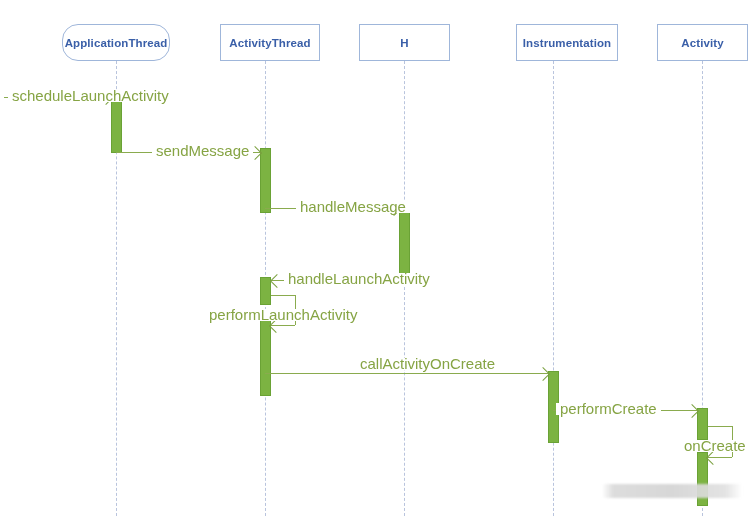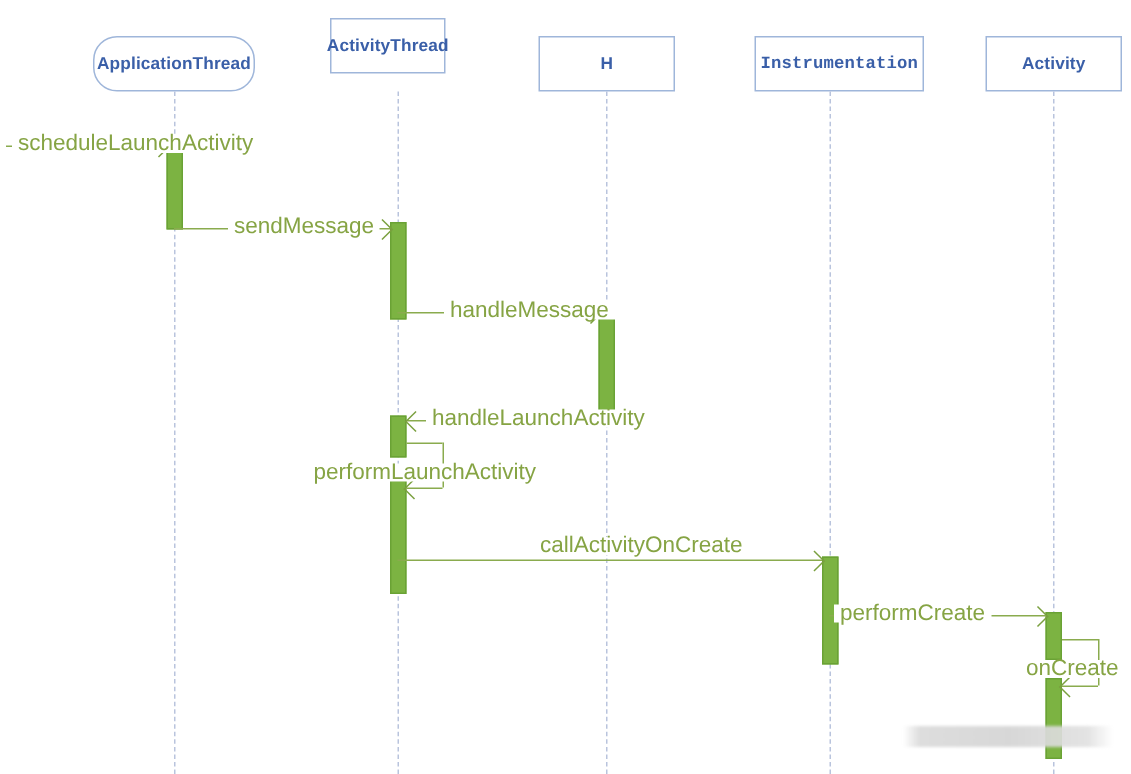--- a/index.html
+++ b/index.html
@@ -83,27 +83,27 @@
   }
 </style>
 </head>
 <body>
 
 <div id="canvas">
 
   <div class="participant" style="left:62px;top:24px;width:108px;height:37px;border-radius:16px;">
     <span>ApplicationThread</span>
   </div>
-  <div class="participant" style="left:220px;top:12px;width:77px;height:37px;">
+  <div class="participant" style="left:220px;top:24px;width:100px;height:37px;">
     <span>ActivityThread</span>
   </div>
   <div class="participant" style="left:359px;top:24px;width:91px;height:37px;">
     <span>H</span>
   </div>
-  <div class="participant" style="left:503px;top:24px;width:113px;height:37px;font-family:Liberation Mono, monospace;">
+  <div class="participant" style="left:516px;top:24px;width:102px;height:37px;">
     <span>Instrumentation</span>
   </div>
   <div class="participant" style="left:657px;top:24px;width:91px;height:37px;text-align:right;">
     <span>Activity</span>
   </div>
 
   <div class="lifeline" style="left:116px;top:61px;height:455px;"></div>
   <div class="lifeline" style="left:265px;top:61px;height:455px;"></div>
   <div class="lifeline" style="left:404px;top:61px;height:455px;"></div>
   <div class="lifeline" style="left:553px;top:61px;height:455px;"></div>

